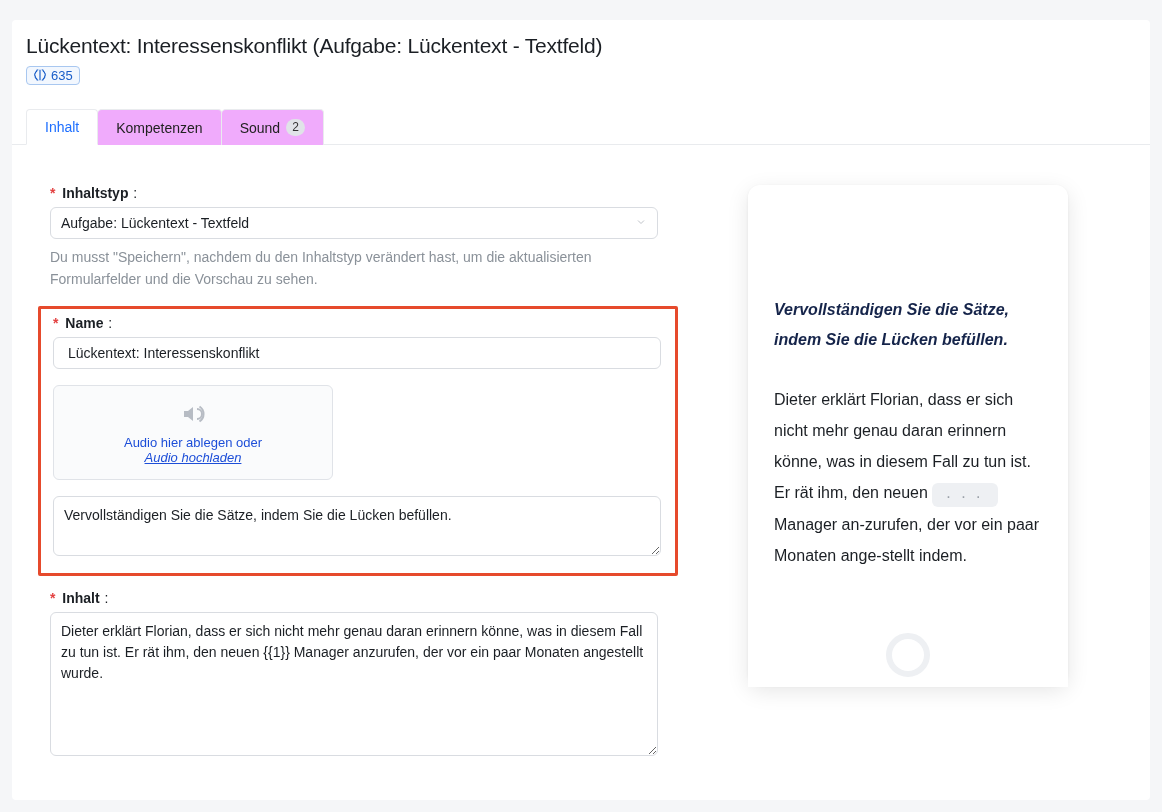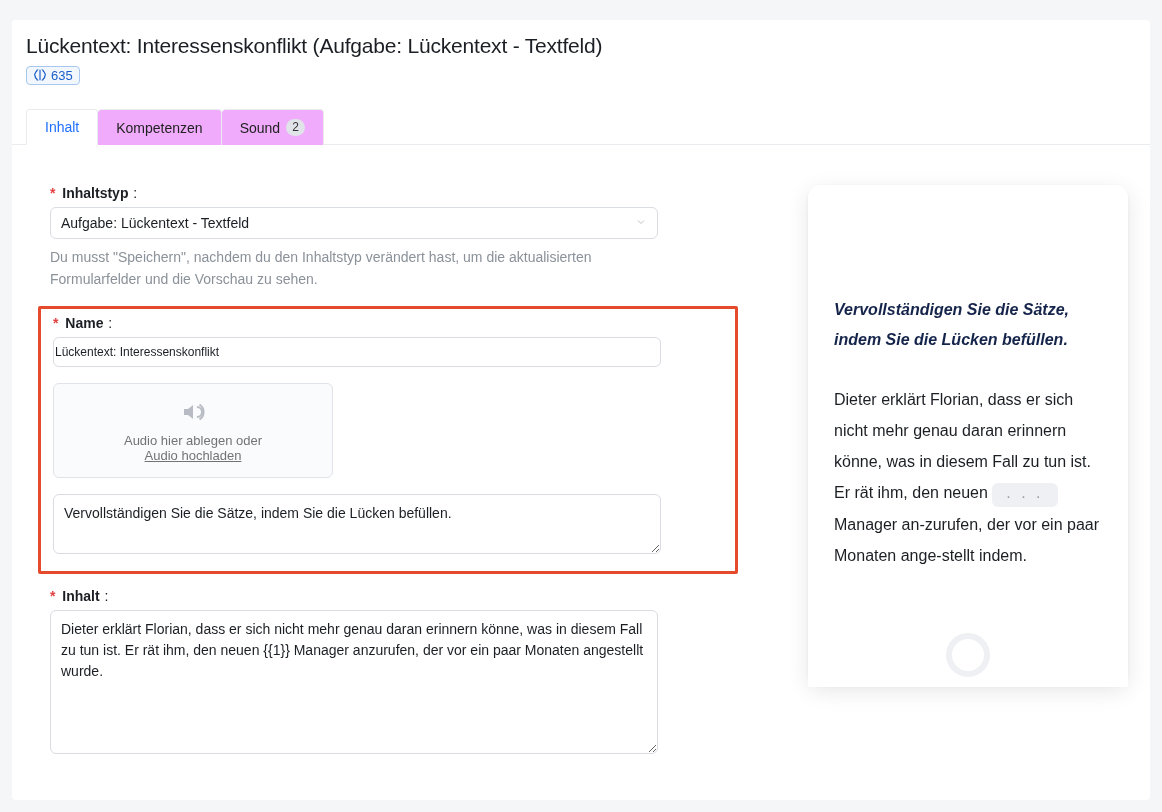--- a/index.html
+++ b/index.html
@@ -125,51 +125,52 @@
     margin-top: 8px;
     line-height: 1.55;
     width: 608px;
   }
 
   .highlight-box {
     border: 3px solid #e64a2c;
     border-radius: 2px;
     padding: 6px 12px 14px 12px;
     margin-top: 8px;
-    width: 700px;
+    width: 640px;
     margin-left: -12px;
   }
 
   .text-input {
     width: 608px;
     border: 1px solid #d9dce1;
     border-radius: 6px;
-    padding: 7px 1px;
-    font-size: 12px;
+    padding: 7px 14px;
+    font-size: 14px;
     color: #1b1f24;
     font-family: inherit;
   }
 
   .audio-drop {
     width: 280px;
     border: 1px solid #e0e3e8;
     border-radius: 6px;
     background: #fafbfc;
     padding: 16px 10px 14px 10px;
     text-align: center;
-    color: #737373;
+    color: #1d4ed8;
     font-size: 13px;
     margin-top: 4px;
   }
   .audio-drop .spk {
     color: #b7bcc4;
     margin-bottom: 6px;
   }
   .audio-drop .up-link {
     text-decoration: underline;
+    font-style: italic;
   }
 
   textarea.text-area {
     width: 608px;
     border: 1px solid #d9dce1;
     border-radius: 6px;
     padding: 8px 10px;
     font-size: 14px;
     color: #1b1f24;
     font-family: inherit;

